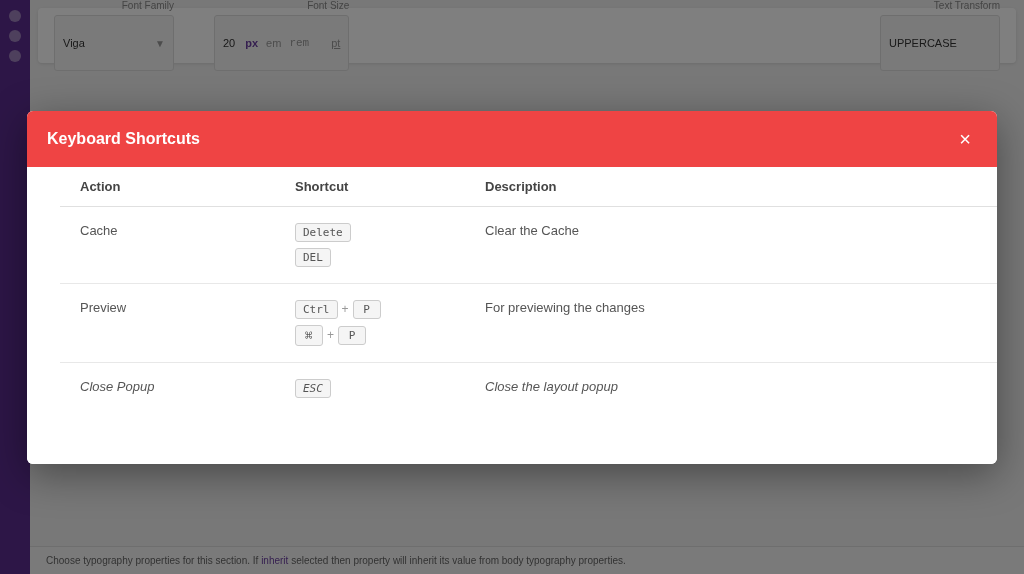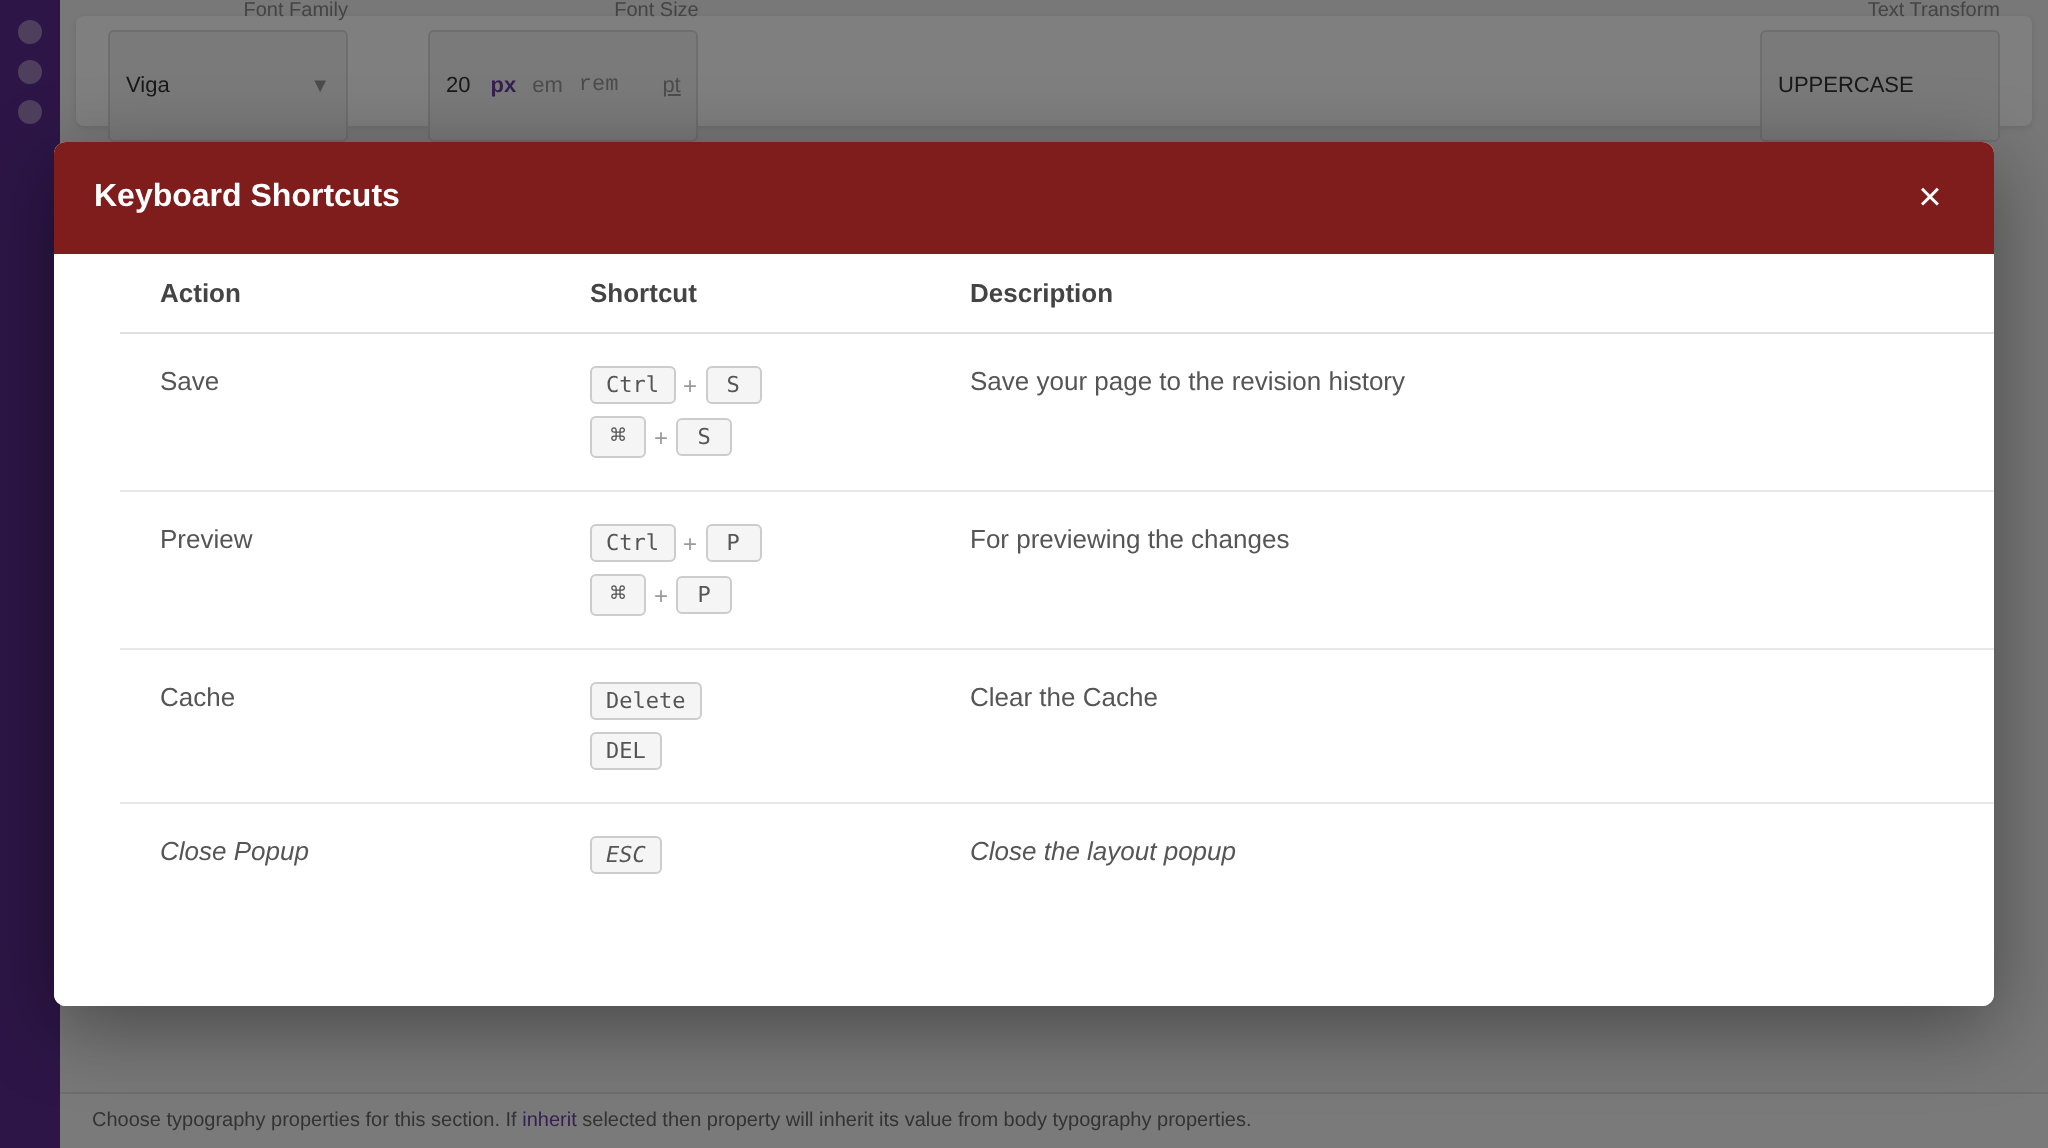--- a/index.html
+++ b/index.html
@@ -97,21 +97,21 @@
       border-radius: 6px;
       width: 970px;
       max-height: 540px;
       overflow: hidden;
       box-shadow: 0 10px 40px rgba(0,0,0,0.4);
       display: flex;
       flex-direction: column;
     }
 
     .modal-header {
-      background: #7f1d1d;
+      background: #ef4444;
       color: #fff;
       padding: 16px 20px;
       display: flex;
       align-items: center;
       justify-content: space-between;
       flex-shrink: 0;
     }
 
     .modal-title {
       font-size: 16px;
@@ -285,63 +285,47 @@
     <div class="modal-body">
       <table class="shortcuts-table">
         <thead>
           <tr>
             <th class="col-action">Action</th>
             <th class="col-shortcut">Shortcut</th>
             <th class="col-description">Description</th>
           </tr>
         </thead>
         <tbody id="shortcuts-tbody">
-        <tr>
-              <td>Save</td>
+            <tr>
+              <td>Cache</td>
               <td>
                 <div class="key-row">
-                  <span class="key-badge">Ctrl</span>
-                  <span class="key-plus">+</span>
-                  <span class="key-badge">S</span>
-                </div>
-                <div class="key-row">
-                  <span class="key-badge cmd">⌘</span>
-                  <span class="key-plus">+</span>
-                  <span class="key-badge">S</span>
+                  <span class="key-badge">Delete</span>
+                </div>
+                <div class="key-row">
+                  <span class="key-badge">DEL</span>
                 </div>
               </td>
-              <td>Save your page to the revision history</td>
+              <td>Clear the Cache</td>
             </tr>
             <tr>
               <td>Preview</td>
               <td>
                 <div class="key-row">
                   <span class="key-badge">Ctrl</span>
                   <span class="key-plus">+</span>
                   <span class="key-badge">P</span>
                 </div>
                 <div class="key-row">
                   <span class="key-badge cmd">⌘</span>
                   <span class="key-plus">+</span>
                   <span class="key-badge">P</span>
                 </div>
               </td>
               <td>For previewing the changes</td>
-            </tr>
-            <tr>
-              <td>Cache</td>
-              <td>
-                <div class="key-row">
-                  <span class="key-badge">Delete</span>
-                </div>
-                <div class="key-row">
-                  <span class="key-badge">DEL</span>
-                </div>
-              </td>
-              <td>Clear the Cache</td>
             </tr>
             <tr>
               <td>Close Popup</td>
               <td>
                 <div class="key-row">
                   <span class="key-badge">ESC</span>
                 </div>
               </td>
               <td>Close the layout popup</td>
             </tr>

